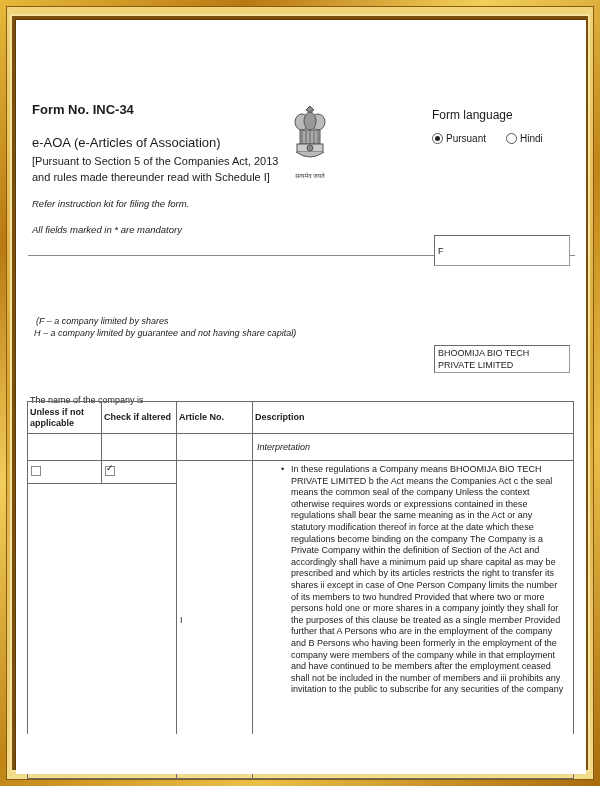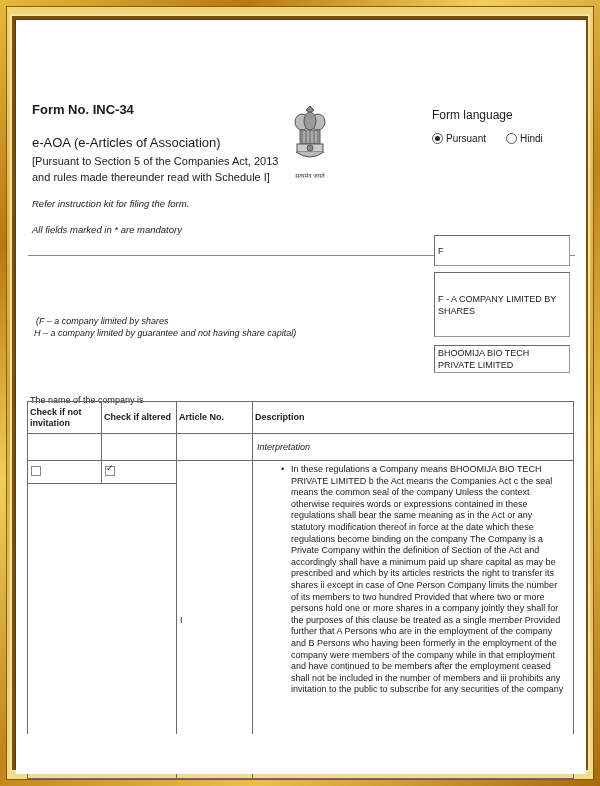--- a/index.html
+++ b/index.html
@@ -116,29 +116,28 @@
   </label>
 
   <div class="abs divider"></div>
 
   <div class="field f1">F</div>
 
   <div class="abs lbl q2">
     <div class="it" style="padding-left:6px">(F – a company limited by shares</div>
     <div class="it" style="padding-left:4px">H – a company limited by guarantee and not having share capital)</div>
   </div>
-  <div class="field f2">F - A COMPANY LIMITED BY SHARES</div>
 
   <div class="abs lbl q3">The name of the company is</div>
   <div class="field f3">BHOOMIJA BIO TECH PRIVATE LIMITED</div>
 
   <table class="articles">
     <thead>
       <tr>
-        <th class="c1">Check if not invitation</th>
+        <th class="c1">Unless if not applicable</th>
         <th class="c2">Check if altered</th>
         <th class="c3">Article No.</th>
         <th class="c4">Description</th>
       </tr>
     </thead>
     <tbody>
       <tr>
         <td></td>
         <td></td>
         <td></td>

